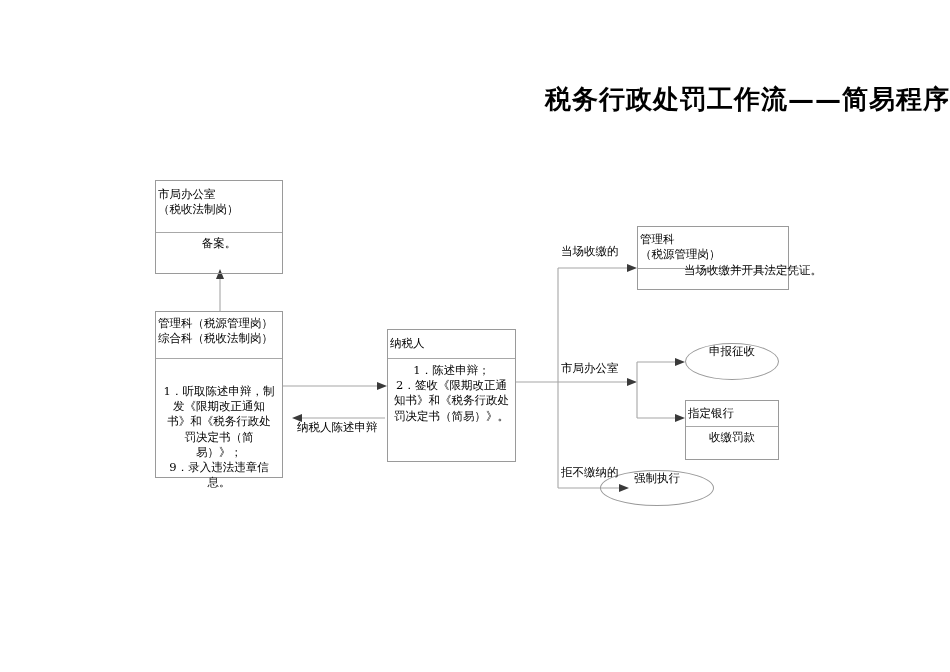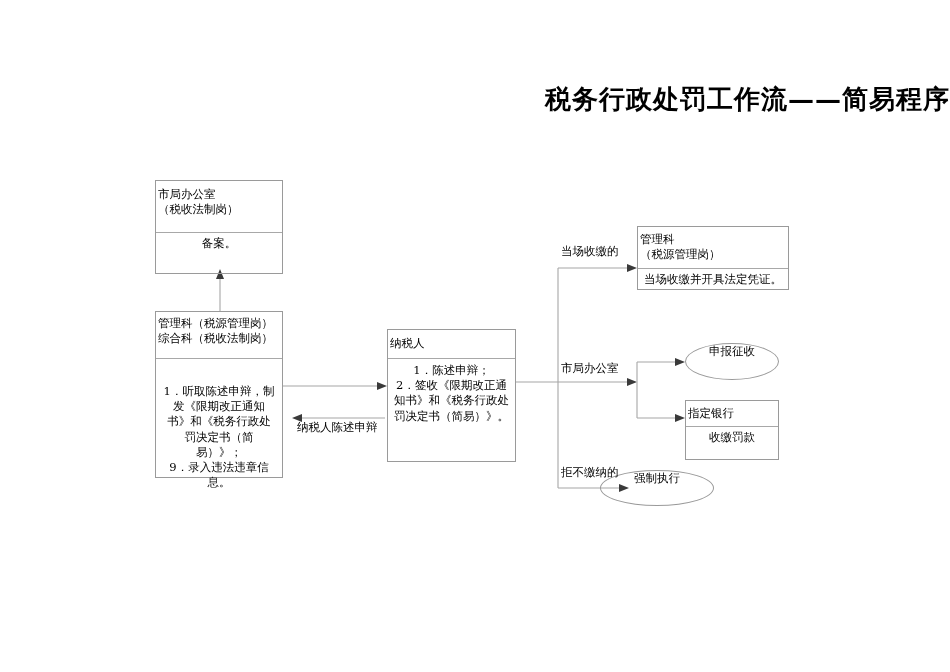--- a/index.html
+++ b/index.html
@@ -150,21 +150,21 @@
     <div class="hdr" style="top:6px; white-space:pre-line;">纳税人</div>
     <div class="divider" style="top:28px;"></div>
     <div class="body" style="top:33px; white-space:pre-line;">1．陈述申辩；
 2．签收《限期改正通知书》和《税务行政处罚决定书（简易）》。</div>
   </div>
 
   <div class="box" style="left:637px; top:226px; width:152px; height:64px;">
     <div class="hdr" style="top:5px; white-space:pre-line;">管理科
 （税源管理岗）</div>
     <div class="divider" style="top:41px;"></div>
-    <div class="body" style="top:45px; white-space:pre-line;">当场收缴并开具法定凭证。</div>
+    <div class="body" style="top:36px; white-space:pre-line;margin-left:40px;">当场收缴并开具法定凭证。</div>
   </div>
 
   <div class="ellipse" style="left:685px; top:343px; width:94px; height:37px;">
     <span>申报征收</span>
   </div>
 
   <div class="box" style="left:685px; top:400px; width:94px; height:60px;">
     <div class="hdr" style="top:5px;">指定银行</div>
     <div class="divider" style="top:25px;"></div>
     <div class="body" style="top:29px;">收缴罚款</div>

